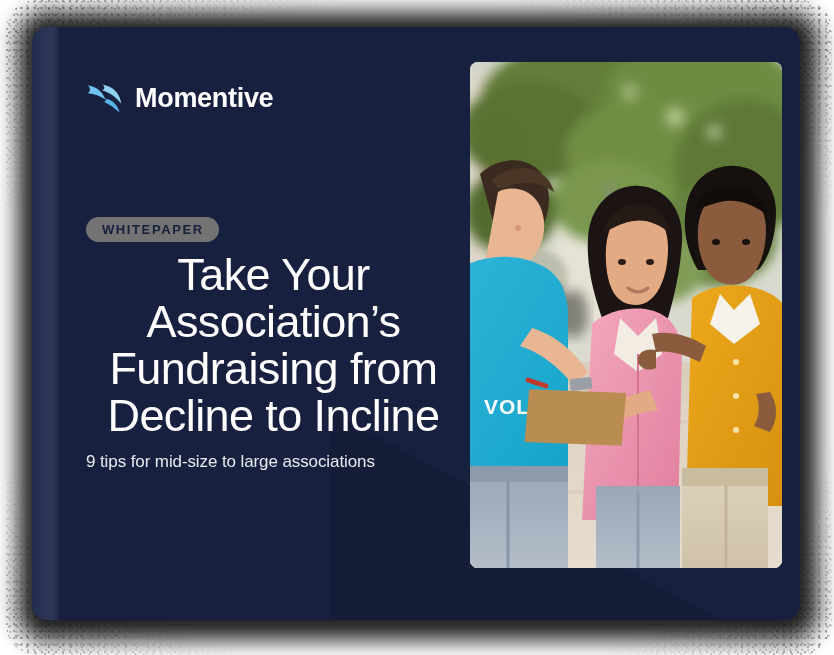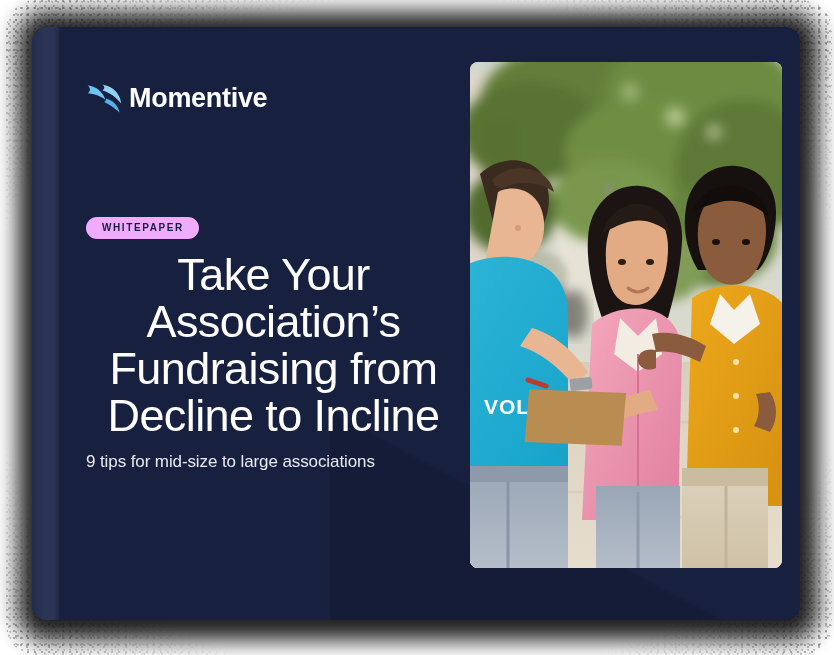--- a/index.html
+++ b/index.html
@@ -92,39 +92,39 @@
     width: 380px;
     height: 100%;
   }
 
   .brand {
     position: absolute;
     left: 0;
     top: 55px;
     display: flex;
     align-items: center;
-    gap: 7px;
+    gap: 13px;
   }
   .brand-mark { width: 36px; height: 33px; display: block; }
   .brand-name {
     color: #ffffff;
     font-size: 27px;
     font-weight: bold;
     letter-spacing: -0.3px;
     line-height: 1;
   }
 
   .badge {
     position: absolute;
     left: 0;
     top: 190px;
     display: inline-block;
-    background: #f0abfc;
+    background: #737373;
     color: #16203d;
-    font-size: 10px;
+    font-size: 13px;
     font-weight: bold;
     letter-spacing: 1.6px;
     padding: 6px 15px 6px 16px;
     border-radius: 999px;
     line-height: 1;
   }
 
   .headline {
     position: absolute;
     left: 0;

